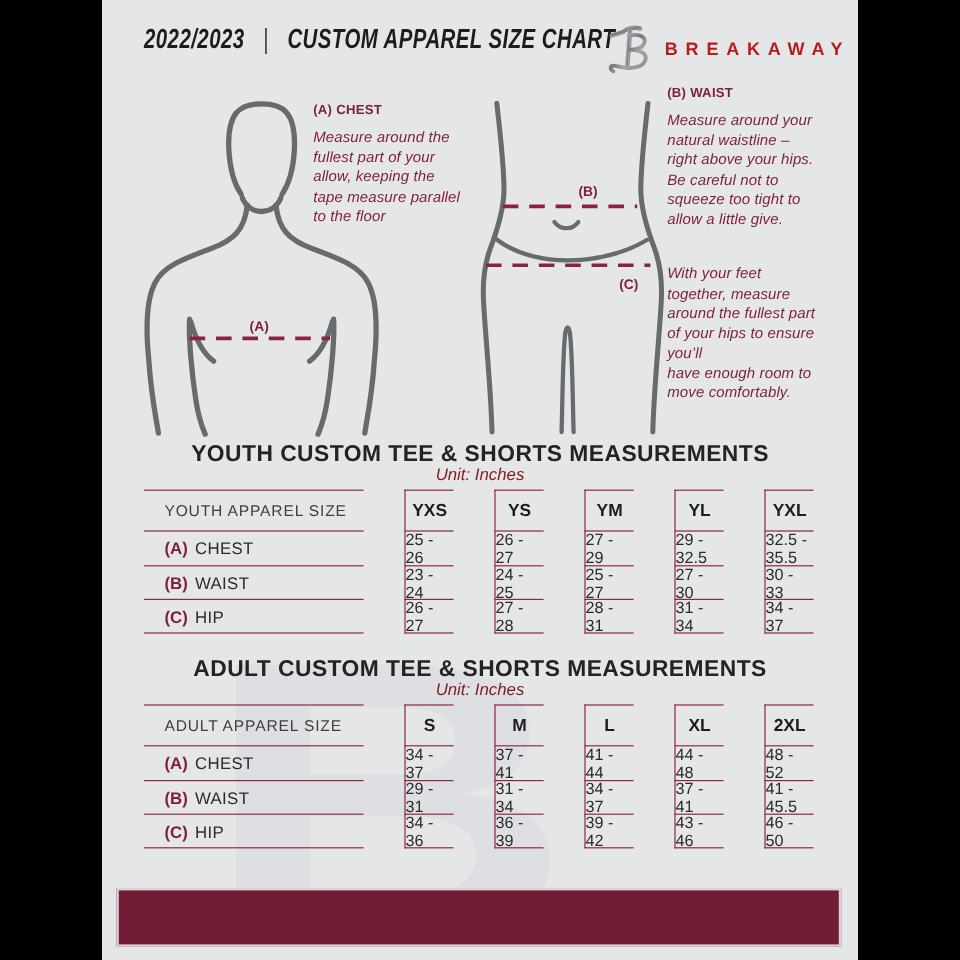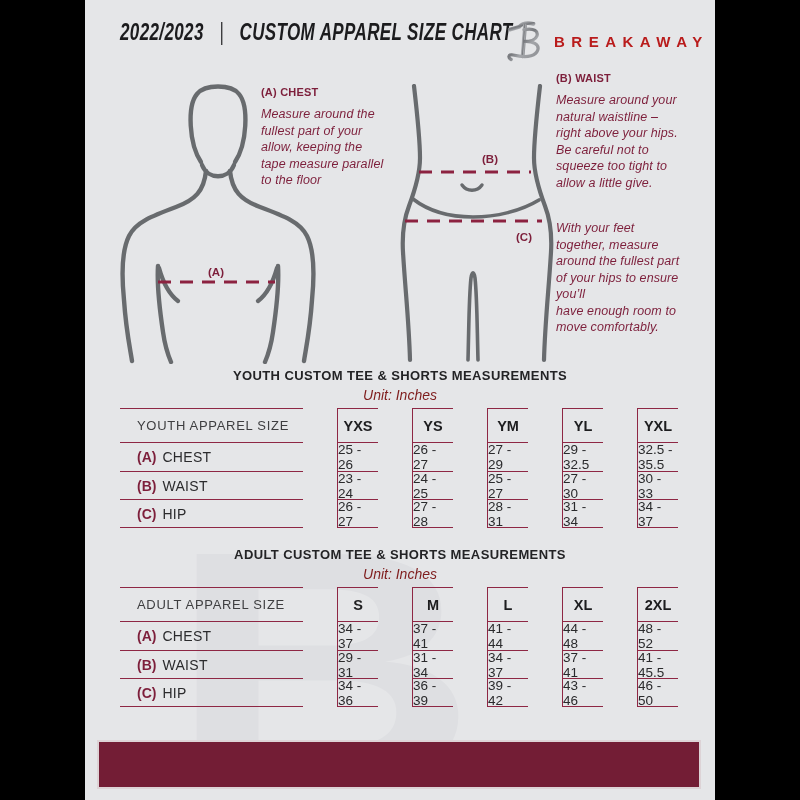--- a/index.html
+++ b/index.html
@@ -24,21 +24,21 @@
   
   .fig { position:absolute; z-index:1; }
 
   
   .instr { position:absolute; z-index:1; color:#7d1f3b; }
   .instr h3 { margin:0 0 8px 0; font-size:11px; font-weight:800; letter-spacing:.2px; color:#7d1f3b; }
   .instr .para { font-size:12.5px; font-style:italic; line-height:1.32; white-space:pre-line; letter-spacing:.1px; }
 
   
   .sect-title { position:absolute; left:85px; width:630px; text-align:center; font-weight:700;
-                font-size:13px; letter-spacing:.4px; color:#232325; z-index:1; }
+                font-size:19px; letter-spacing:.4px; color:#232325; z-index:1; }
   .sect-unit  { position:absolute; left:85px; width:630px; text-align:center; font-style:italic;
                 font-size:14px; color:#7f1d1d; z-index:1; }
 
   
   .sizetable { position:absolute; width:558px; display:grid;
                grid-template-columns:183px 75px 75px 75px 75px 75px;
                grid-template-rows:34px 28.7px 28.7px 28.7px;
                z-index:1; }
   .sizetable .c { border-top:1.5px solid #8e2744; display:flex; align-items:center; justify-content:center;
                   font-size:13.5px; color:#2a2a2c; box-sizing:border-box; }

